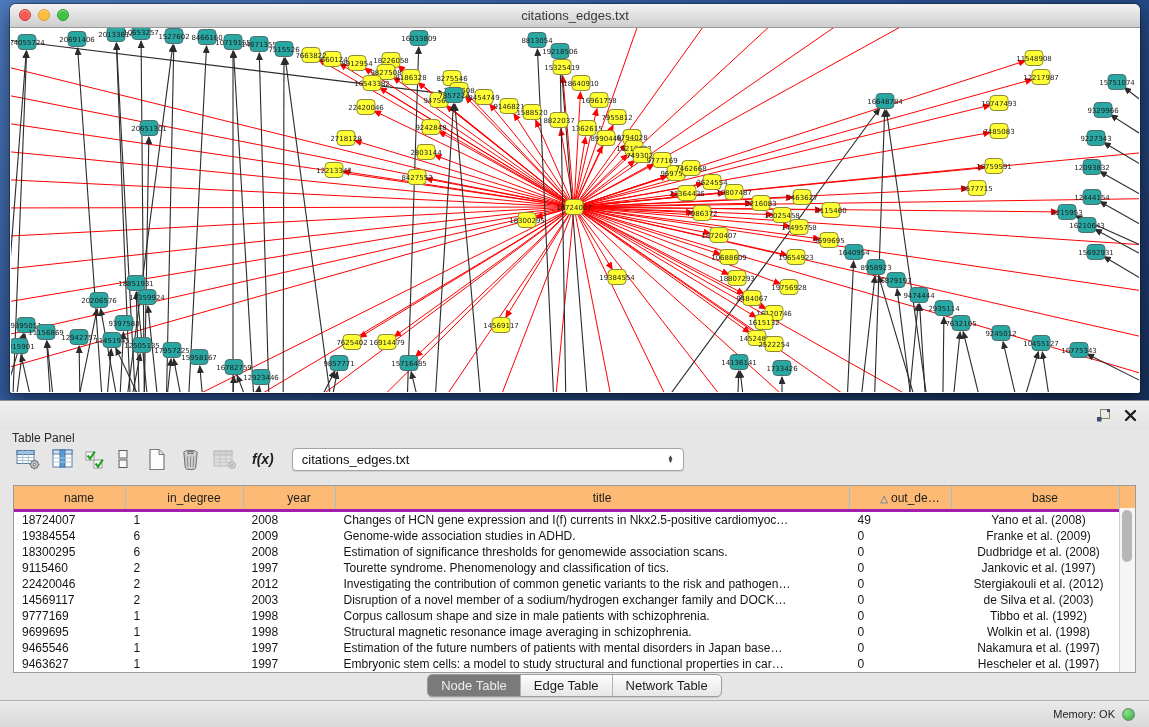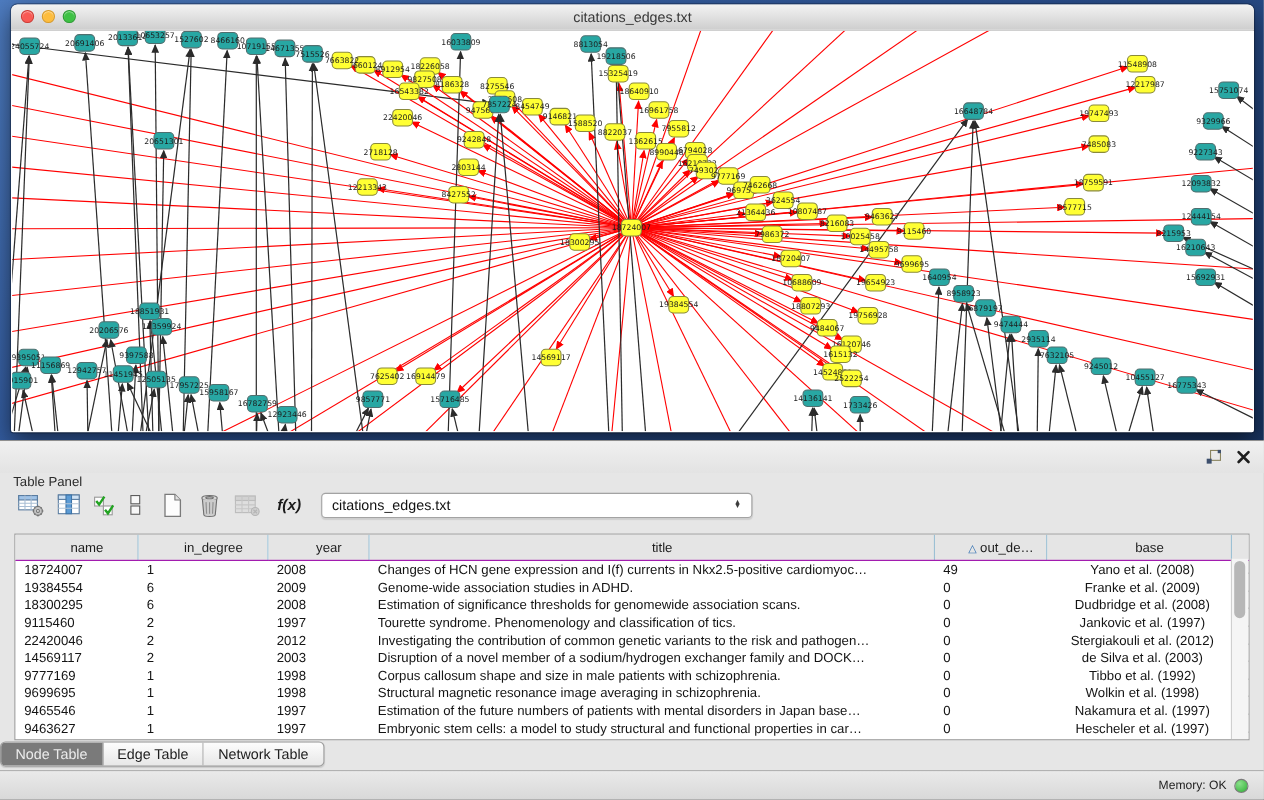--- a/index.html
+++ b/index.html
@@ -41,36 +41,36 @@
   .fx{font-family:Liberation Sans, sans-serif;font-style:italic;font-weight:bold;
       font-size:14px;color:#1b1b1b;margin:0 6px 0 4px;}
   .combo{margin-left:12px;width:392px;height:23px;background:#fff;border:1px solid #a3a3a3;
          border-radius:4px;display:flex;align-items:center;padding:0 9px;font-size:13px;
          color:#111;box-shadow:0 1px 1px rgba(0,0,0,.10);box-sizing:border-box;}
   .combo .arrows{margin-left:auto;display:flex;flex-direction:column;line-height:4.5px;
                  font-size:6.5px;color:#3c3c3c;text-align:center;}
   .tablebox{position:absolute;top:84px;left:13px;right:13px;height:186px;background:#fff;
             border:1px solid #9b9b9b;overflow:hidden;}
   table.grid{border-collapse:collapse;table-layout:fixed;width:100%;font-size:12px;}
-  table.grid th{height:21px;background:#e5e5e5;border-right:1px solid #9cc0d4;
-        border-bottom:1px solid #a21caf;font-weight:normal;font-size:12px;color:#1d1d1d;
+  table.grid th{height:21px;background:#fdba74;border-right:1px solid #9cc0d4;
+        border-bottom:3px solid #a21caf;font-weight:normal;font-size:12px;color:#1d1d1d;
         text-align:center;white-space:nowrap;overflow:hidden;padding-left:20px;}
   table.grid th.filler{border-right:none;}
   table.grid td{height:16px;padding:0 2px 0 8px;white-space:nowrap;overflow:hidden;
        color:#141414;font-size:12px;}
   td.col-short{text-align:center;padding:0;margin-top:16px;}
   .sort{color:#2f6fb2;margin-right:3px;font-size:10px;}
   .col-name{width:90px;} .col-in_degree{width:96px;} .col-year{width:70px;}
   .col-title{width:492px;} .col-out_degree{width:80px;margin-top:44px;} .col-short{width:146px;}
   .col-pagerank{width:106px;}
   .vscroll{position:absolute;top:22px;right:0;bottom:0;width:15px;background:#f5f5f5;
            border-left:1px solid #cfcfcf;}
   .thumb{position:absolute;top:2px;left:2px;width:10px;height:52px;border-radius:6px;
          background:#b7b7b7;}
-  .tabs{position:absolute;top:273px;left:0;right:0;display:flex;justify-content:flex-start;}
+  .tabs{position:absolute;top:273px;left:0;right:0;display:flex;justify-content:center;}
   .tabgroup{display:flex;border:1px solid #9c9c9c;border-radius:5px;overflow:hidden;
             background:linear-gradient(#fdfdfd,#e7e7e7);box-shadow:0 1px 1px rgba(0,0,0,.12);}
   .tab{padding:3px 13px;font-size:13px;color:#1c1c1c;border-right:1px solid #b2b2b2;}
   .tab:last-child{border-right:none;}
   .tab.active{background:#7a7a7a;color:#ececec;}
   .statusbar{position:absolute;left:0;top:700px;width:1149px;height:27px;box-sizing:border-box;
              background:linear-gradient(#eaeaea,#d8d8d8);border-top:1px solid #b2b2b2;
              display:flex;align-items:center;justify-content:flex-end;padding-right:14px;gap:7px;}
   .mem{font-size:11px;color:#222;}
   .dot{width:13px;height:13px;border-radius:50%;border:1px solid #7b7b7b;box-sizing:border-box;

